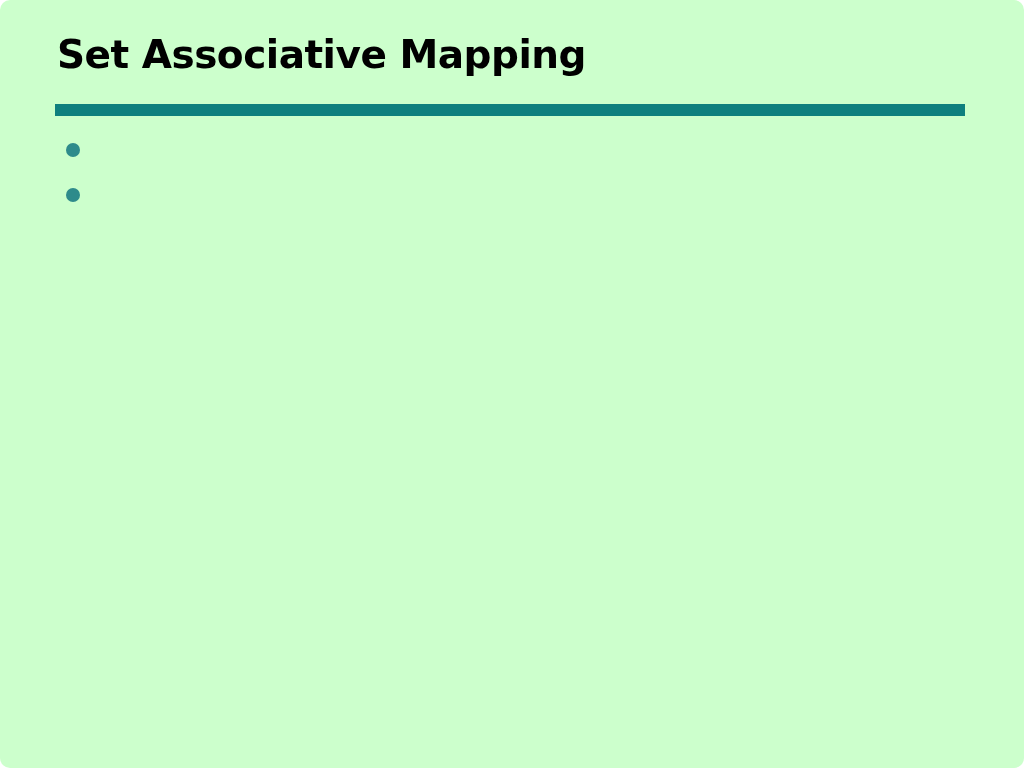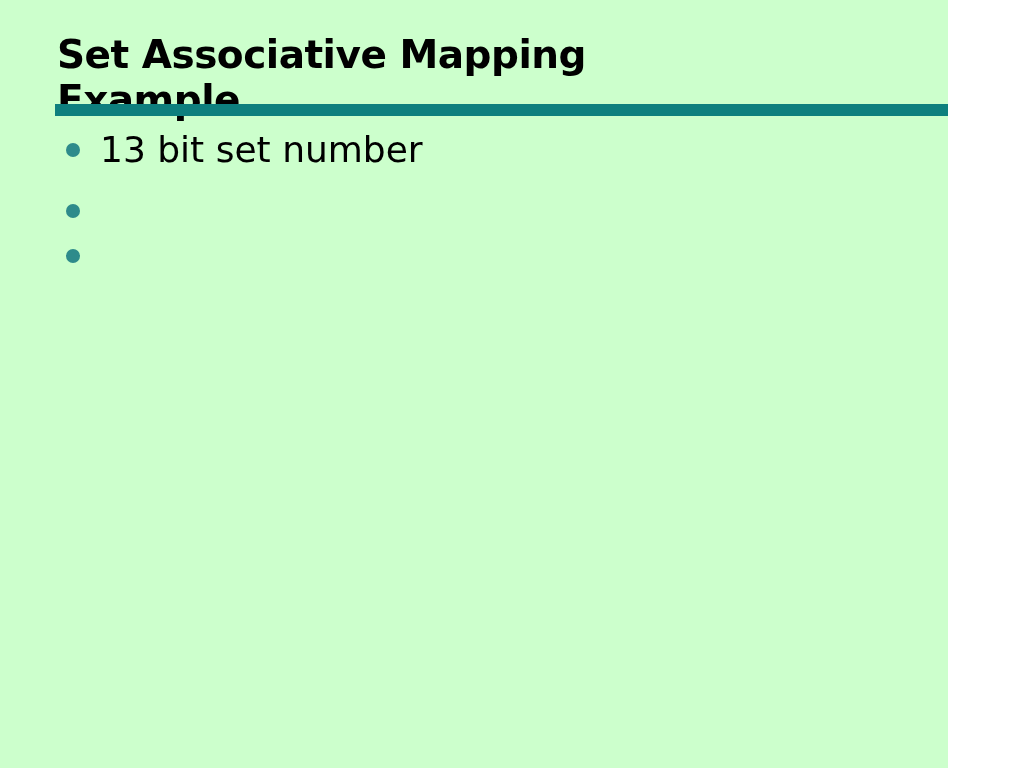--- a/index.html
+++ b/index.html
@@ -7,26 +7,27 @@
     padding: 0;
   }
   :root {
     --bg: #ccffcc;
     --rule: #0e7f7e;
     --bullet: #2e8b8b;
     --text: #000000;
   }
   .slide {
     position: relative;
-    width: 948px;
+    width: 1024px;
     height: 768px;
     background: var(--bg);
     overflow: hidden;
     font-family: "DejaVu Sans", "Liberation Sans", sans-serif;
     color: var(--text);
+    border-radius: 10px;
   }
   .title {
     position: absolute;
     left: 57px;
     top: 6px;
     font-size: 39px;
     font-weight: bold;
     line-height: 45px;
     letter-spacing: -0.5px;
     color: var(--text);
@@ -79,33 +80,26 @@
     line-height: 0;
   }
 </style>
 </head>
 <body>
 
 <div class="slide">
 
   <h1 class="title">
     <span class="title-line">Set Associative Mapping</span>
-    <span class="title-line">Example</span>
   </h1>
 
   <div class="title-rule"></div>
 
   <ul class="bullets">
 
-    <li class="bullet-item">
-      <span class="bullet-dot"></span>
-      <div class="bullet-text">
-        <span class="line">13 bit set number</span>
-      </div>
-    </li>
 
     <li class="bullet-item">
       <span class="bullet-dot"></span>
     </li>
 
     <li class="bullet-item">
       <span class="bullet-dot"></span>
       <div class="bullet-text">
       </div>
     </li>

